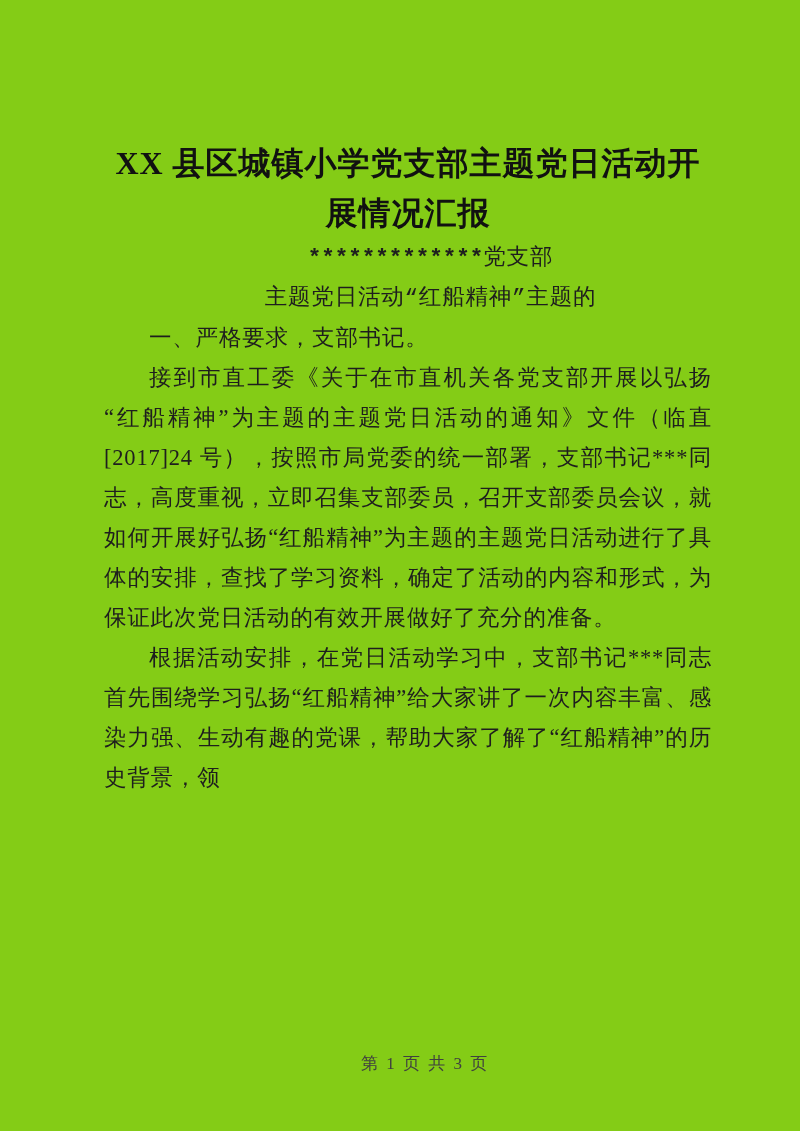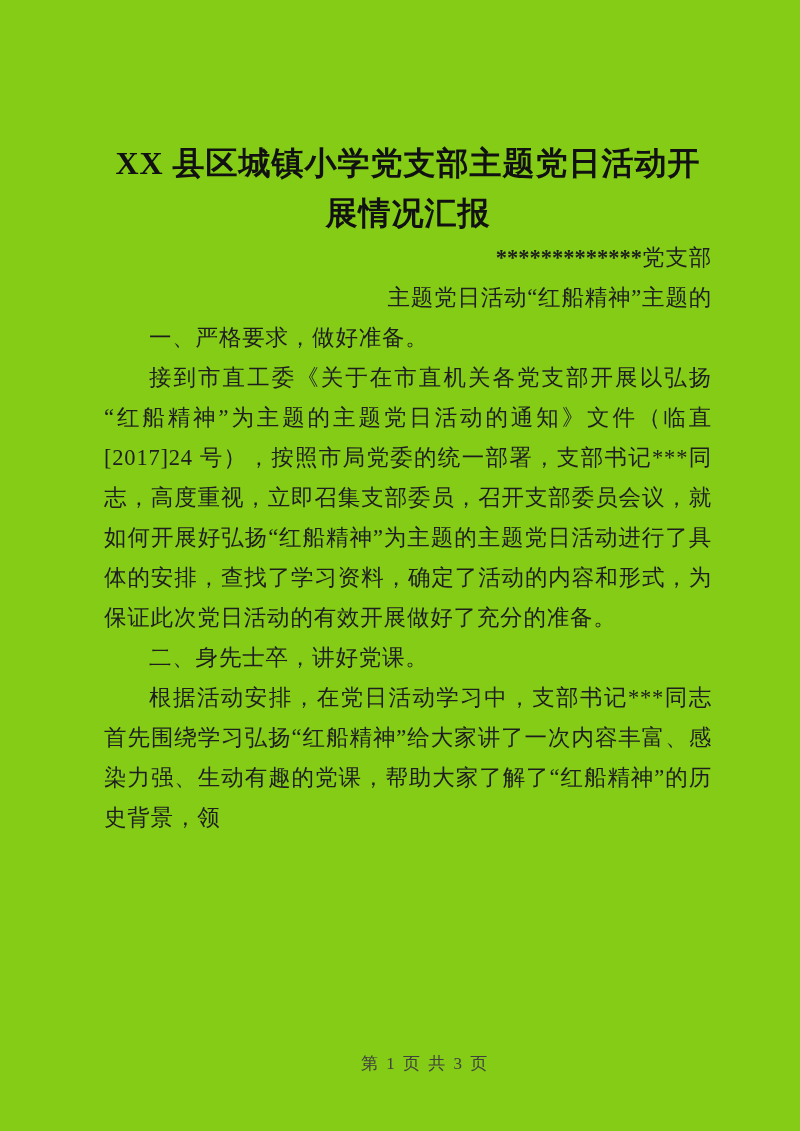--- a/index.html
+++ b/index.html
@@ -32,21 +32,22 @@
   .par {
     margin: 0;
     font-size: 22.5px;
     line-height: 40px;
     letter-spacing: 0.8px;
     text-indent: 2em;
     text-align: justify;
     color: #1e1e1e;
   }
   .par.intro {
-    text-align: right;
+    text-align: center;
+    font-family: Liberation Mono, monospace;
   }
   .stars {
     font-weight: 700;
     letter-spacing: 0;
   }
   .page-footer {
     position: absolute;
     left: 0;
     right: 0;
     bottom: 56px;
@@ -64,24 +65,23 @@
   <div class="content">
 
     <h1 class="doc-title">XX 县区城镇小学党支部主题党日活动开展情况汇报</h1>
 
     <p class="par intro"><span class="stars">*************</span><span>党支部</span></p>
 
     <p class="par intro">主题党日活动“红船精神”主题的</p>
 
 
 
-    <p class="par">一、严格要求，做好准备。</p>
+    <p class="par">一、严格要求，支部书记。</p>
 
     <p class="par">接到市直工委《关于在市直机关各党支部开展以弘扬“红船精神”为主题的主题党日活动的通知》文件（临直[2017]24 号），按照市局党委的统一部署，支部书记***同志，高度重视，立即召集支部委员，召开支部委员会议，就如何开展好弘扬“红船精神”为主题的主题党日活动进行了具体的安排，查找了学习资料，确定了活动的内容和形式，为保证此次党日活动的有效开展做好了充分的准备。</p>
 
-    <p class="par">二、身先士卒，讲好党课。</p>
 
     <p class="par">根据活动安排，在党日活动学习中，支部书记***同志首先围绕学习弘扬“红船精神”给大家讲了一次内容丰富、感染力强、生动有趣的党课，帮助大家了解了“红船精神”的历史背景，领</p>
 
   </div>
 
   <div class="page-footer">第 1 页 共 3 页</div>
 </div>
 
 </body></html>

